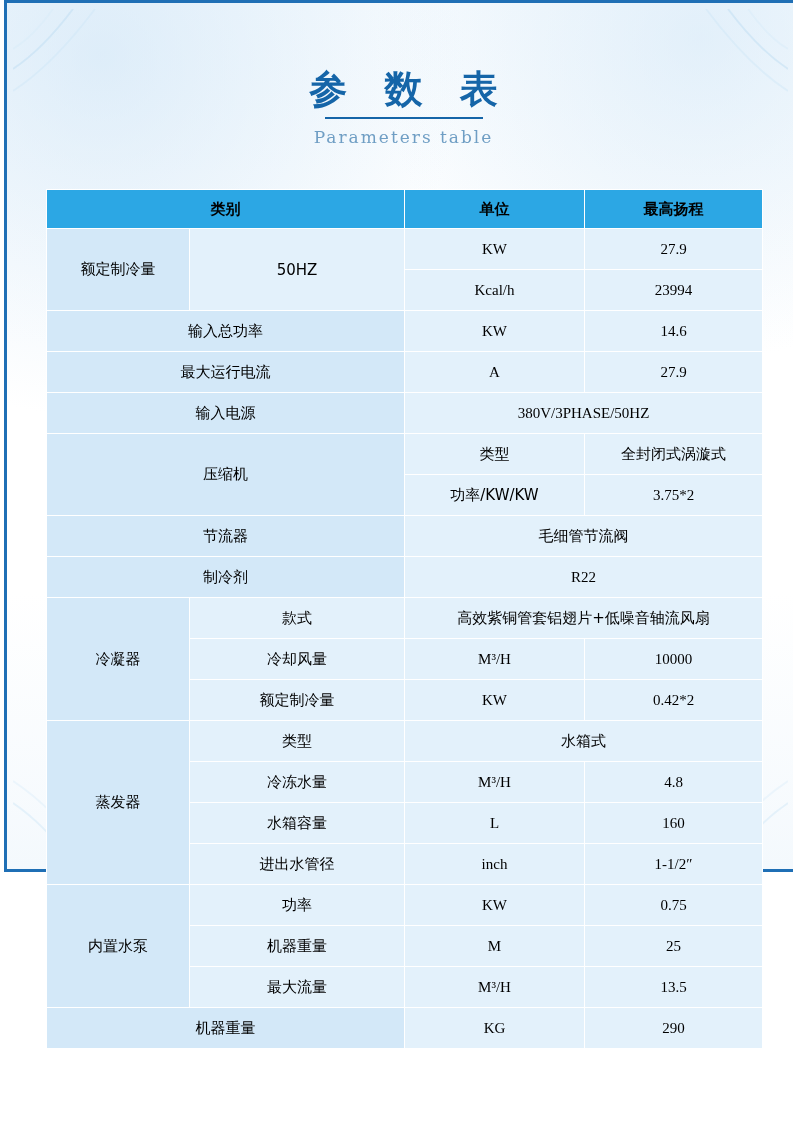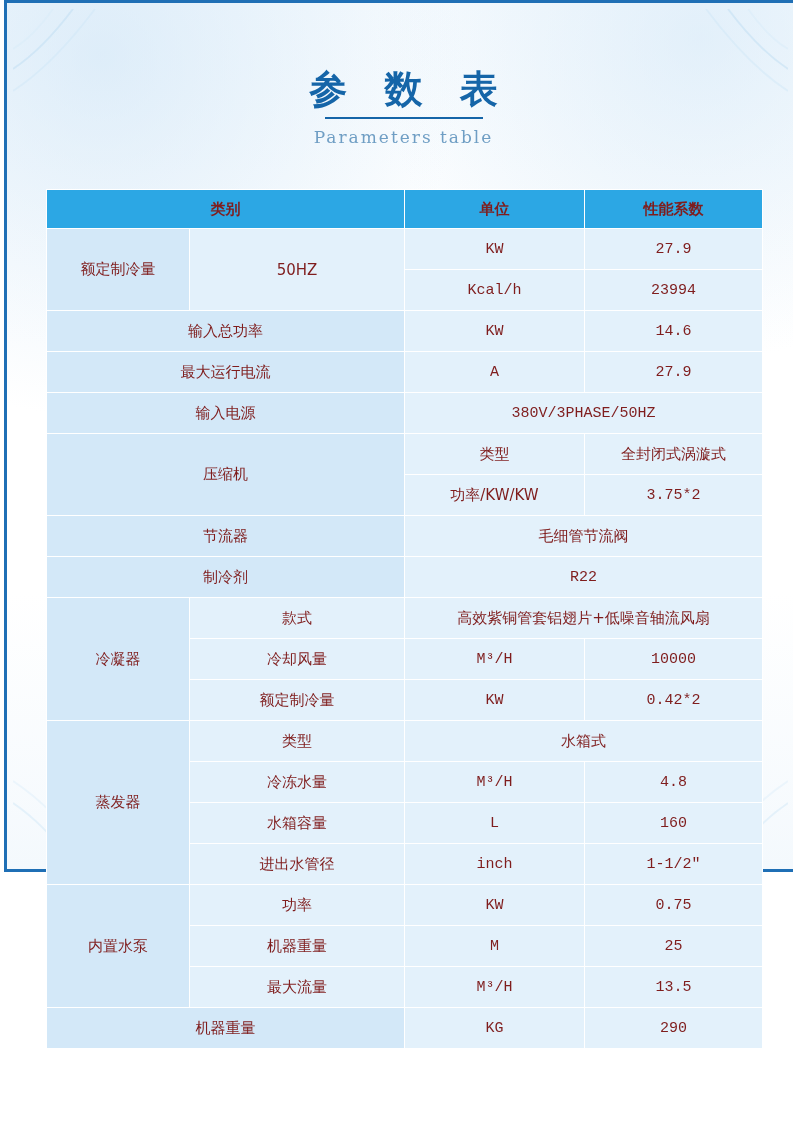--- a/index.html
+++ b/index.html
@@ -75,21 +75,21 @@
     top: 186px;
     width: 716px;
     border-collapse: collapse;
     table-layout: fixed;
     font-family: "DejaVu Sans", sans-serif;
   }
   table.params td, table.params th {
     border: 1px solid #ffffff;
     text-align: center;
     vertical-align: middle;
-    color: #7f1d1d;
+    color: #000000;
     font-size: 15px;
     padding: 0 20px;
     margin-top: 12px;
   }
   .hdr th {
     background: #2ca7e4;
     color: #ffffff;
     font-size: 16px;
     font-weight: bold;
     height: 38px;
@@ -99,21 +99,21 @@
     background: #d3e8f8;
     font-weight: normal;
     font-size: 16px;
   }
   .sub {
     background: #e3f1fb;
     font-size: 15px;
   }
   .val {
     background: #e3f1fb;
-    font-family: Liberation Mono, monospace;
+    font-family: Liberation Serif, serif;
     font-size: 15px;
   }
   .val-cn {
     background: #e3f1fb;
     font-family: "DejaVu Sans", sans-serif;
     font-size: 15px;
   }
   .rowh { height: 41px; }
 </style>
 </head>
@@ -150,21 +150,21 @@
     <colgroup>
       <col style="width:143px">
       <col style="width:215px">
       <col style="width:180px">
       <col style="width:178px">
     </colgroup>
     <tbody>
       <tr class="hdr">
         <th colspan="2">类别</th>
         <th>单位</th>
-        <th>性能系数</th>
+        <th>最高扬程</th>
       </tr>
 
       <tr class="rowh">
         <td class="cat" rowspan="2">额定制冷量</td>
         <td class="sub" rowspan="2">50HZ</td>
         <td class="val">KW</td>
         <td class="val">27.9</td>
       </tr>
       <tr class="rowh">
         <td class="val">Kcal/h</td>

